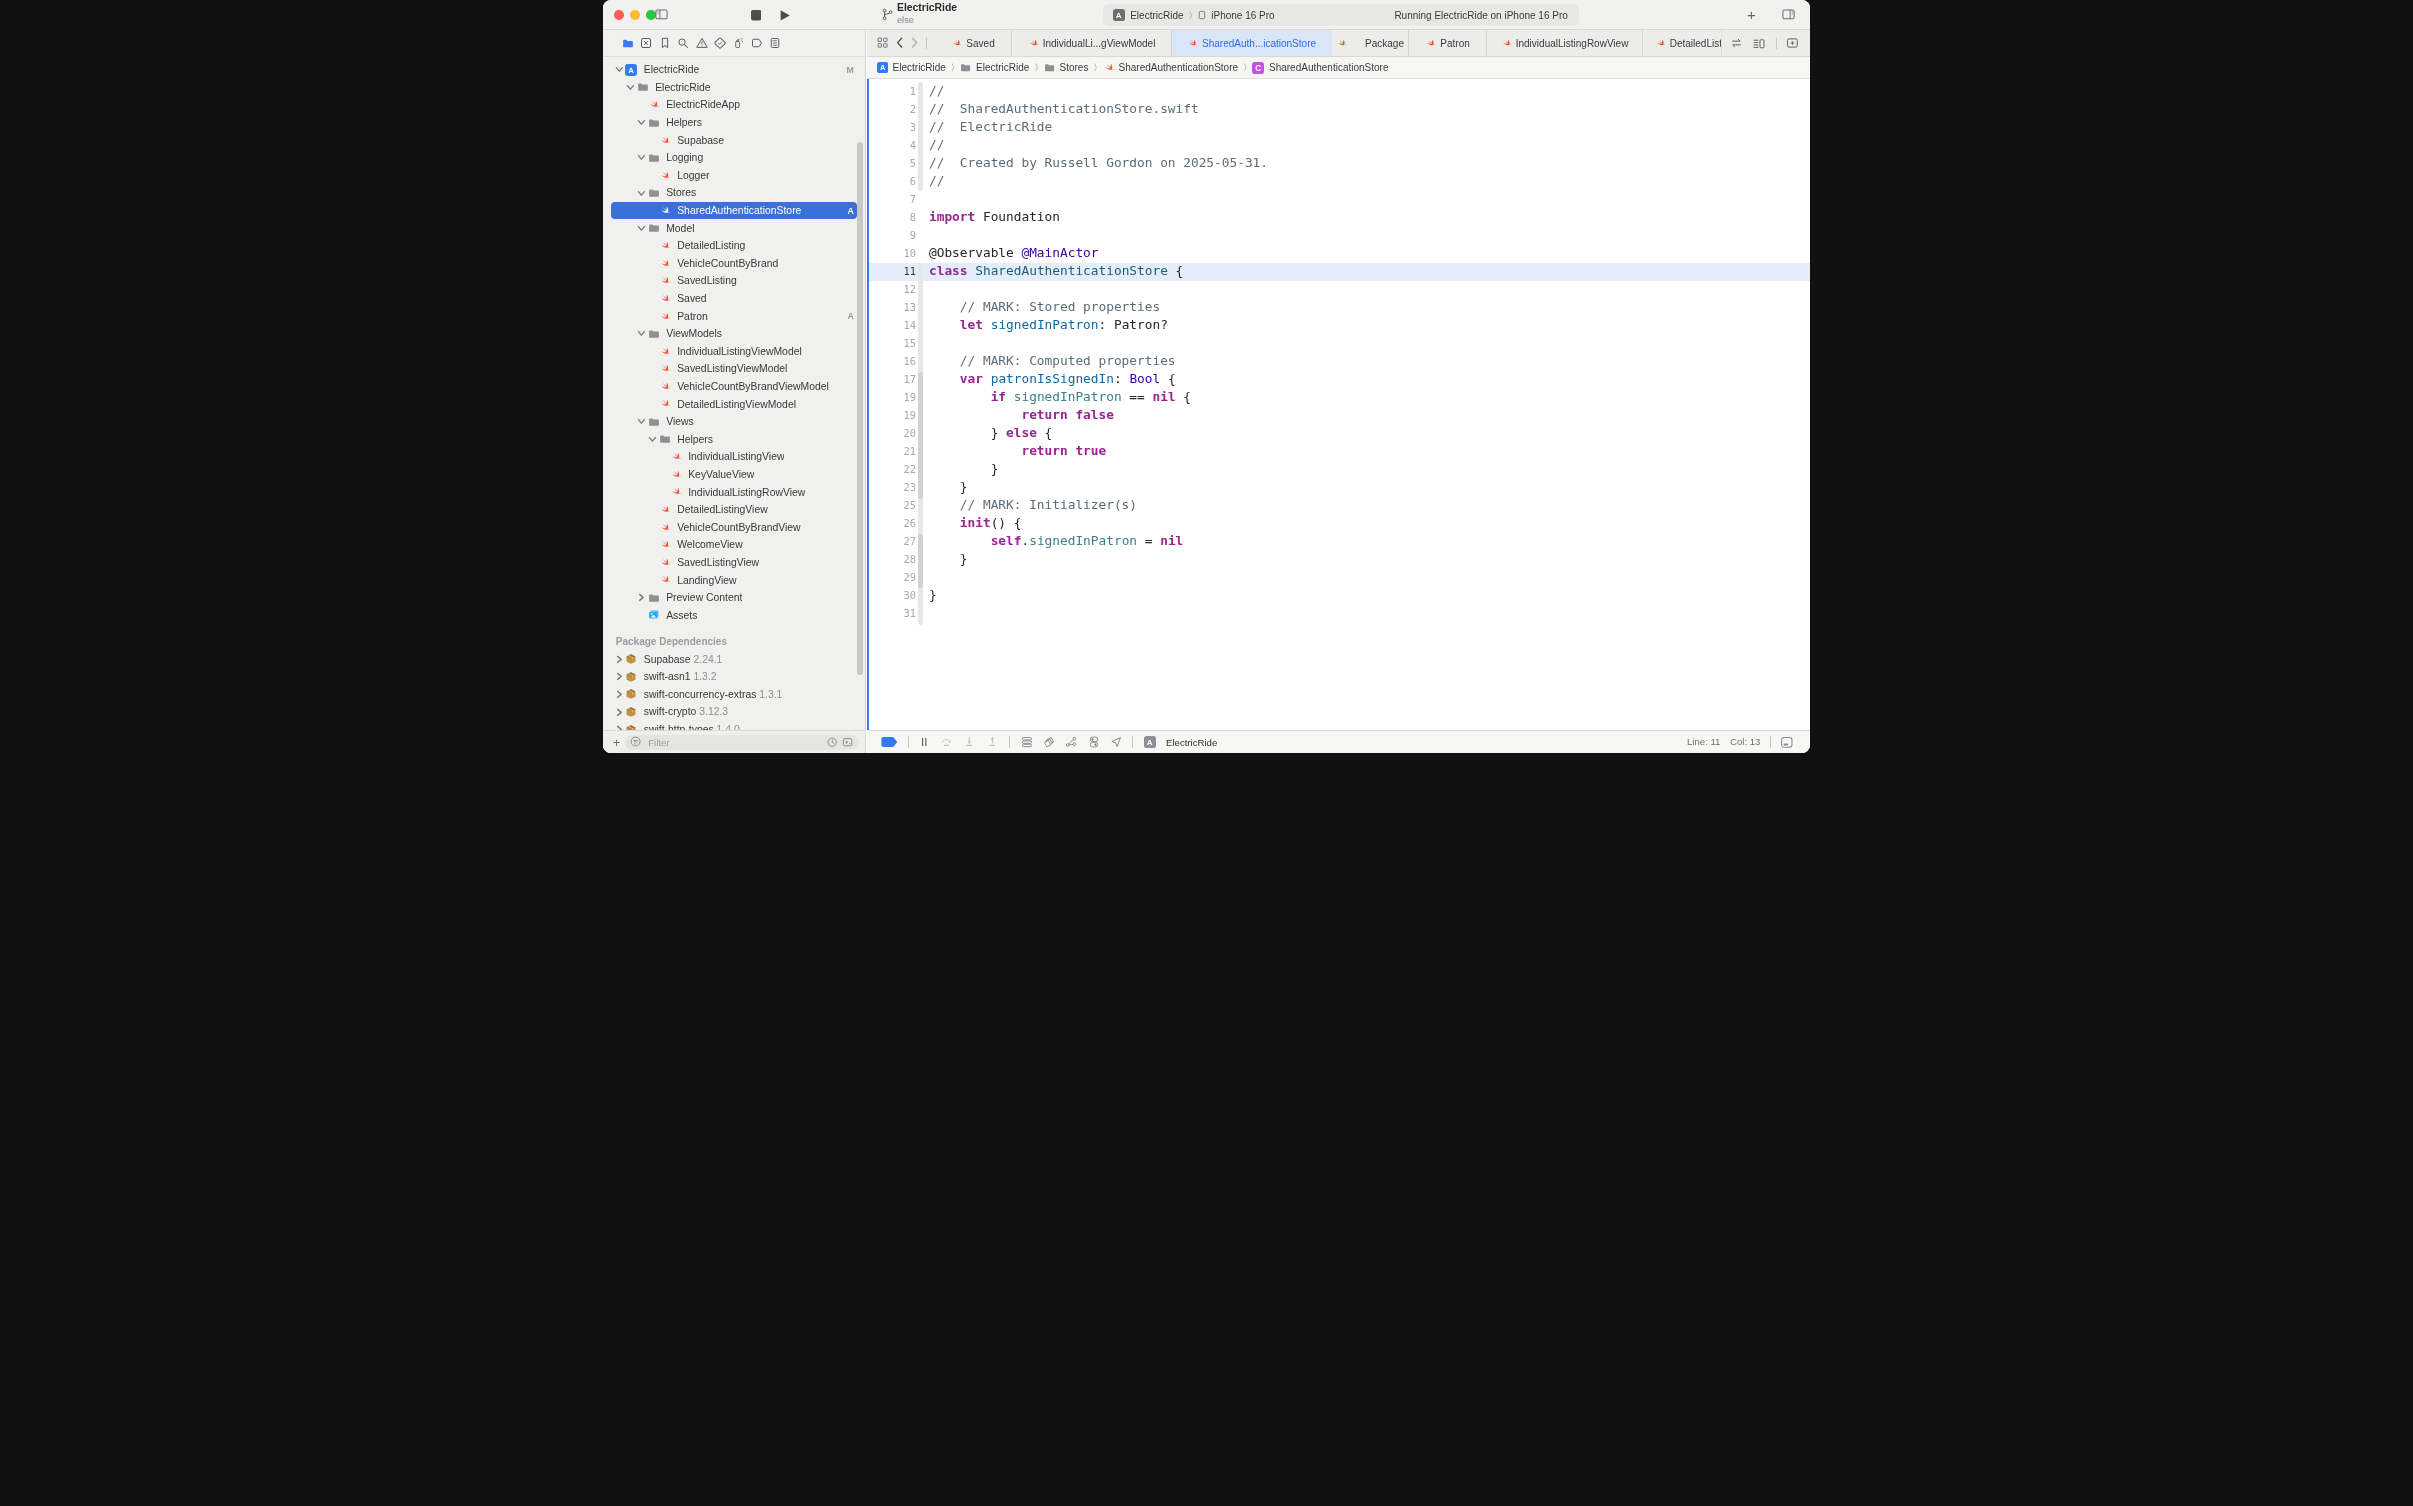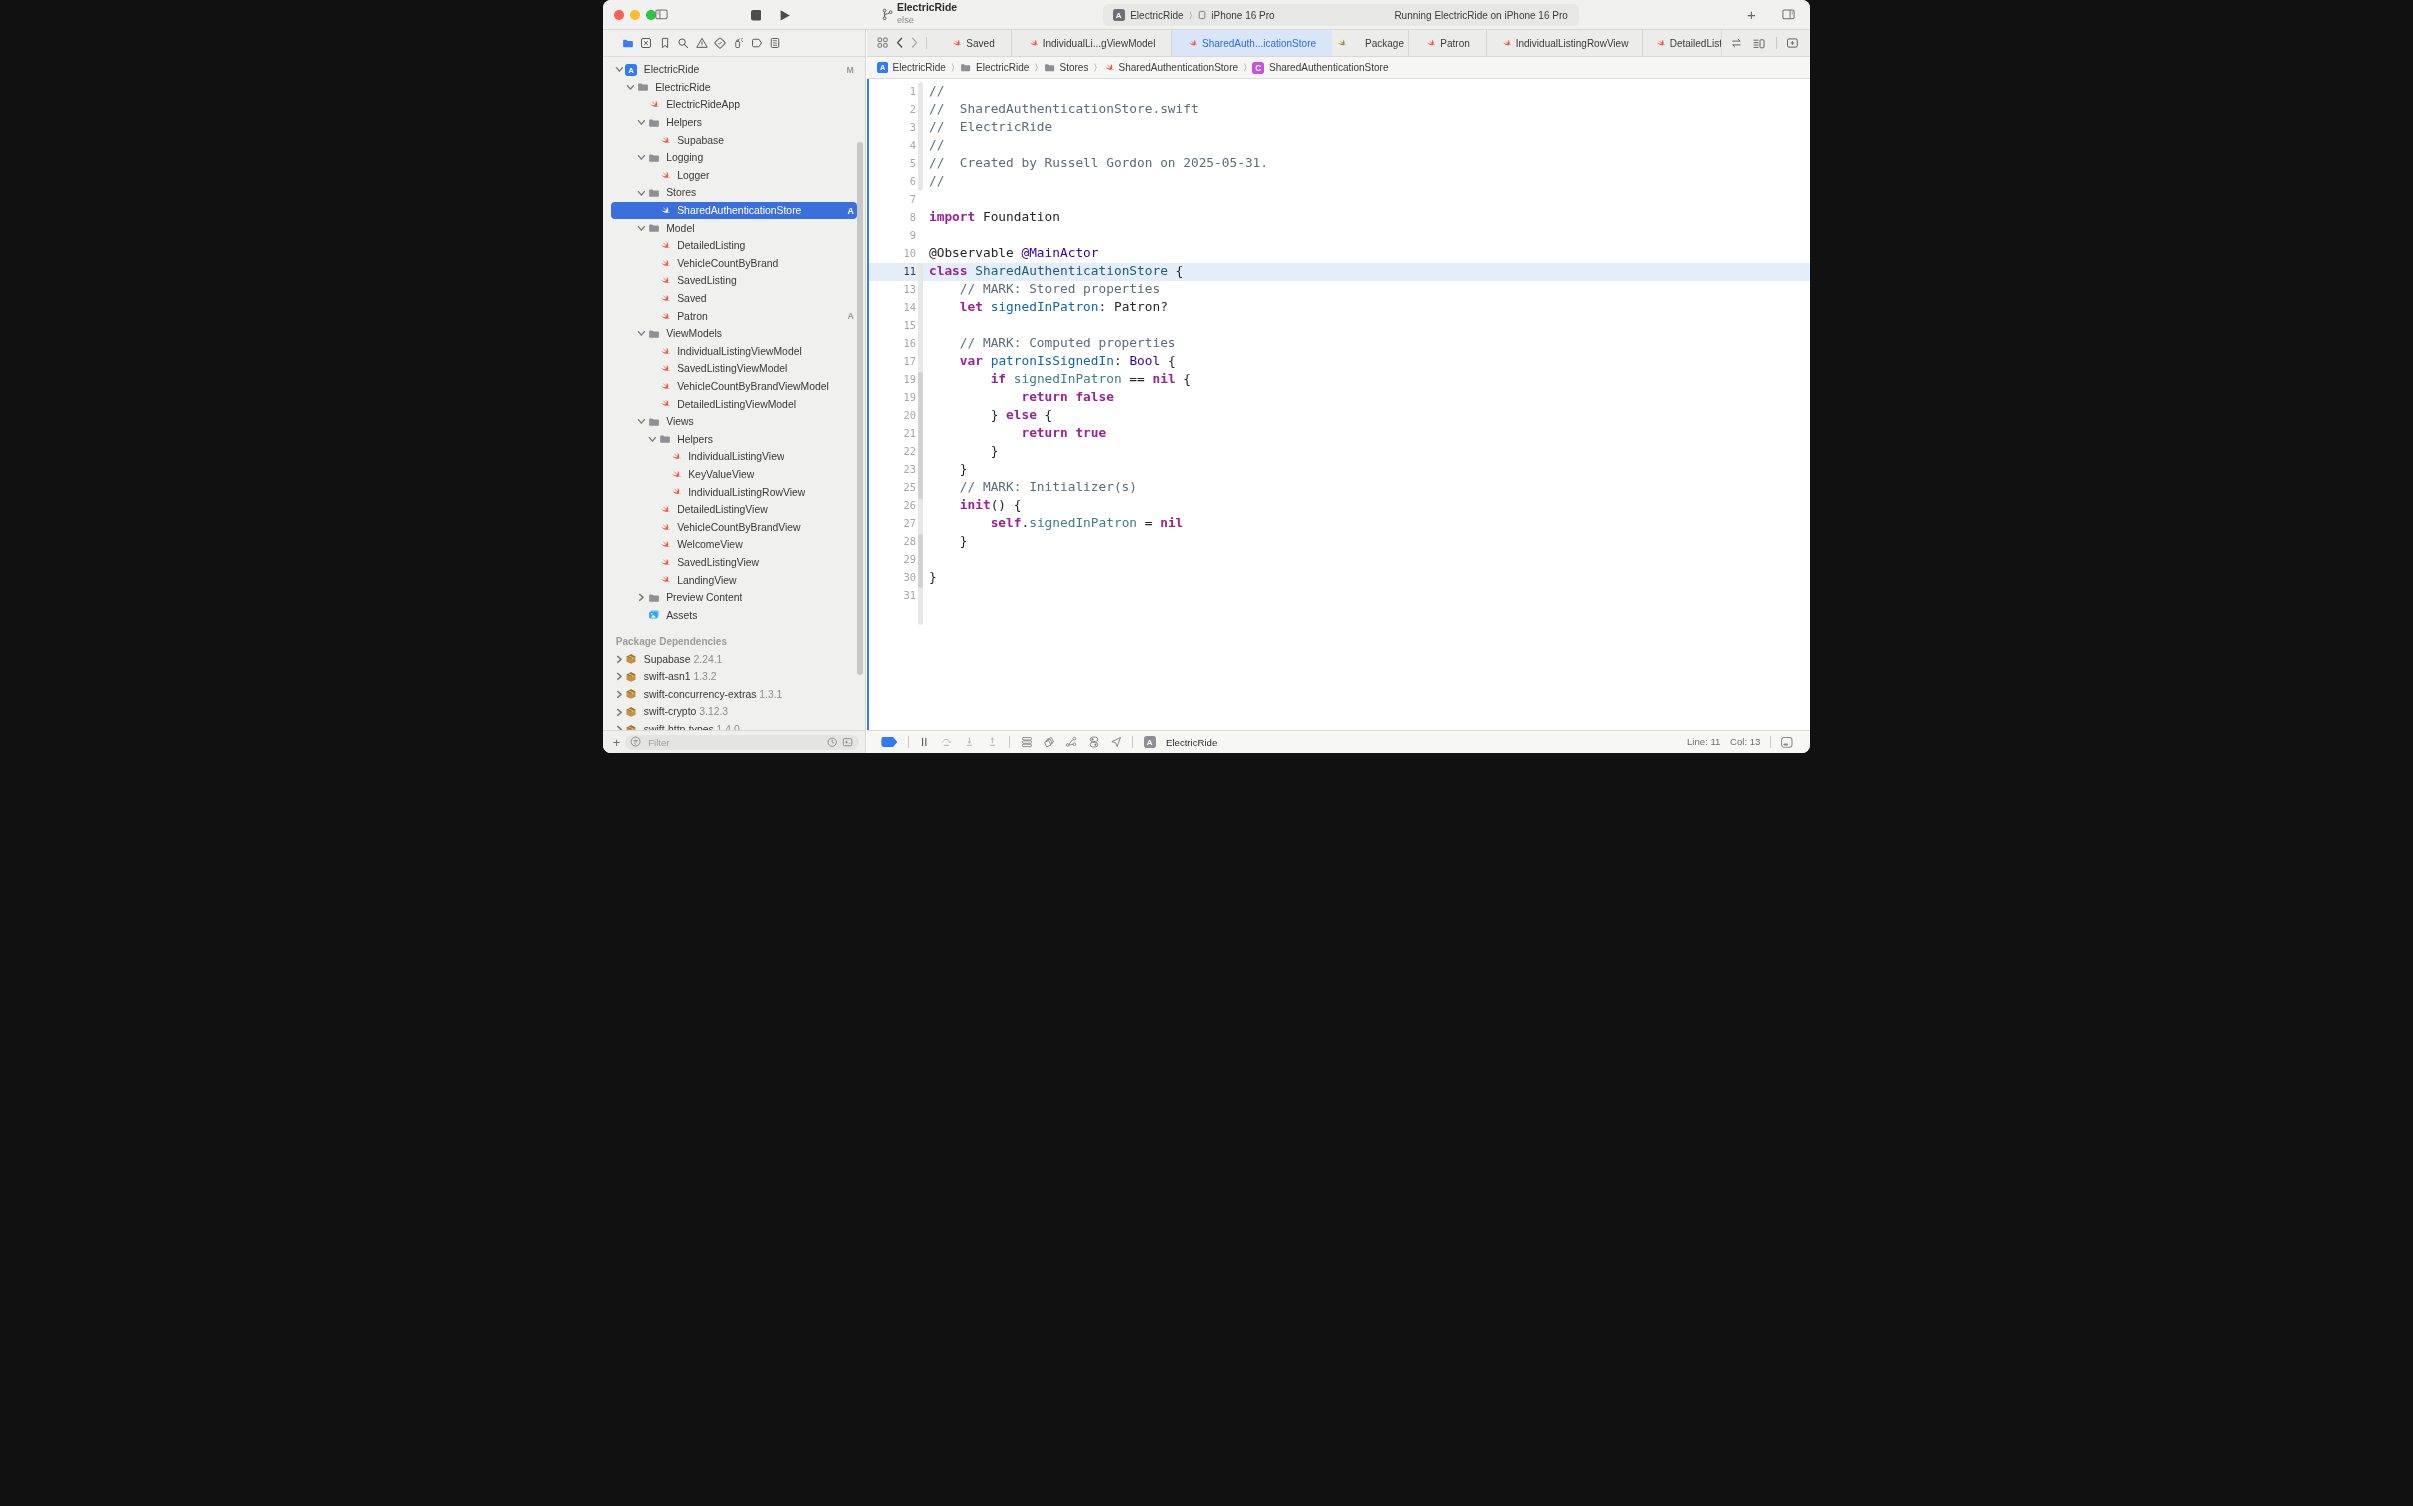--- a/index.html
+++ b/index.html
@@ -881,20 +881,24 @@
           </div>
           <div class="cl">
             <span class="ln">10</span>
             <span class="src"><span class="tk-p">@Observable </span><span class="tk-t">@MainActor</span></span>
           </div>
           <div class="cl cur">
             <span class="ln">11</span>
             <span class="src"><span class="tk-k">class</span><span class="tk-p"> </span><span class="tk-n">SharedAuthenticationStore</span><span class="tk-p"> {</span></span>
           </div>
           <div class="cl">
+            <span class="ln">12</span>
+            <span class="src"></span>
+          </div>
+          <div class="cl">
             <span class="ln">13</span>
             <span class="src"><span class="tk-p">    </span><span class="tk-m">// MARK: Stored properties</span></span>
           </div>
           <div class="cl">
             <span class="ln">14</span>
             <span class="src"><span class="tk-p">    </span><span class="tk-k">let</span><span class="tk-p"> </span><span class="tk-d">signedInPatron</span><span class="tk-p">: Patron?</span></span>
           </div>
           <div class="cl">
             <span class="ln">15</span>
             <span class="src"></span>

